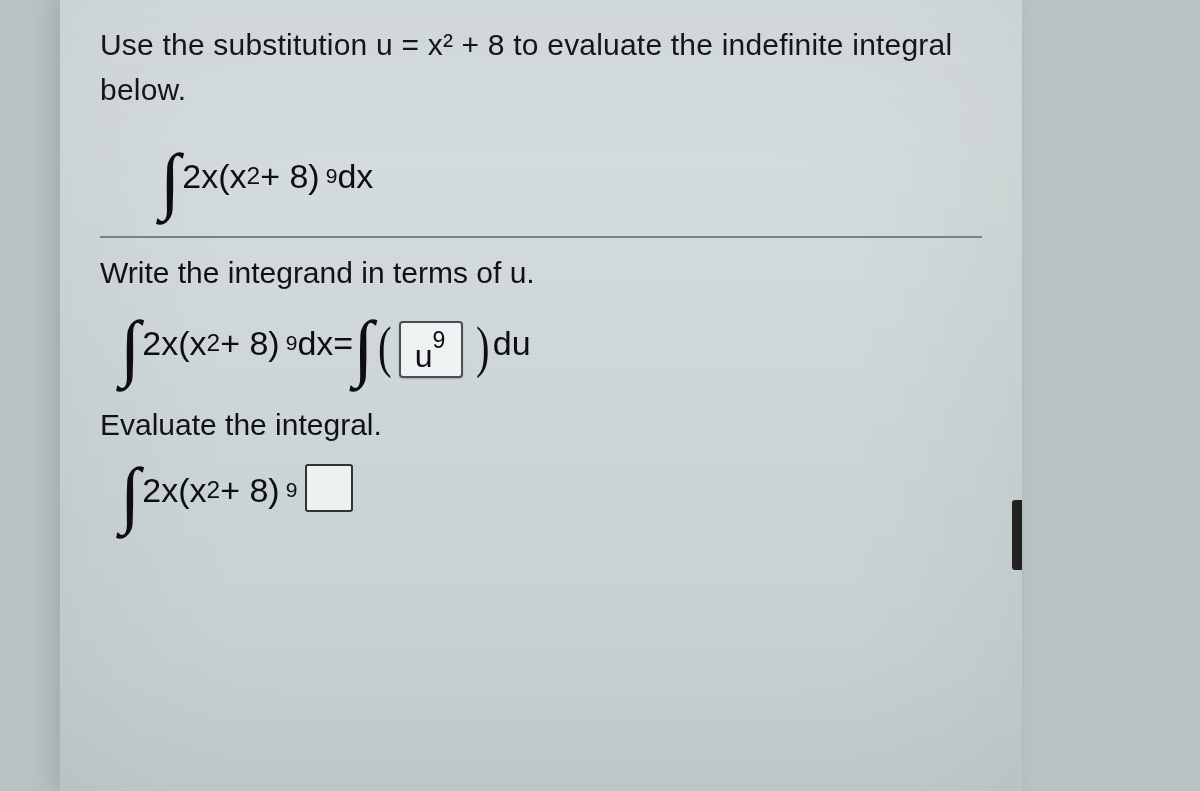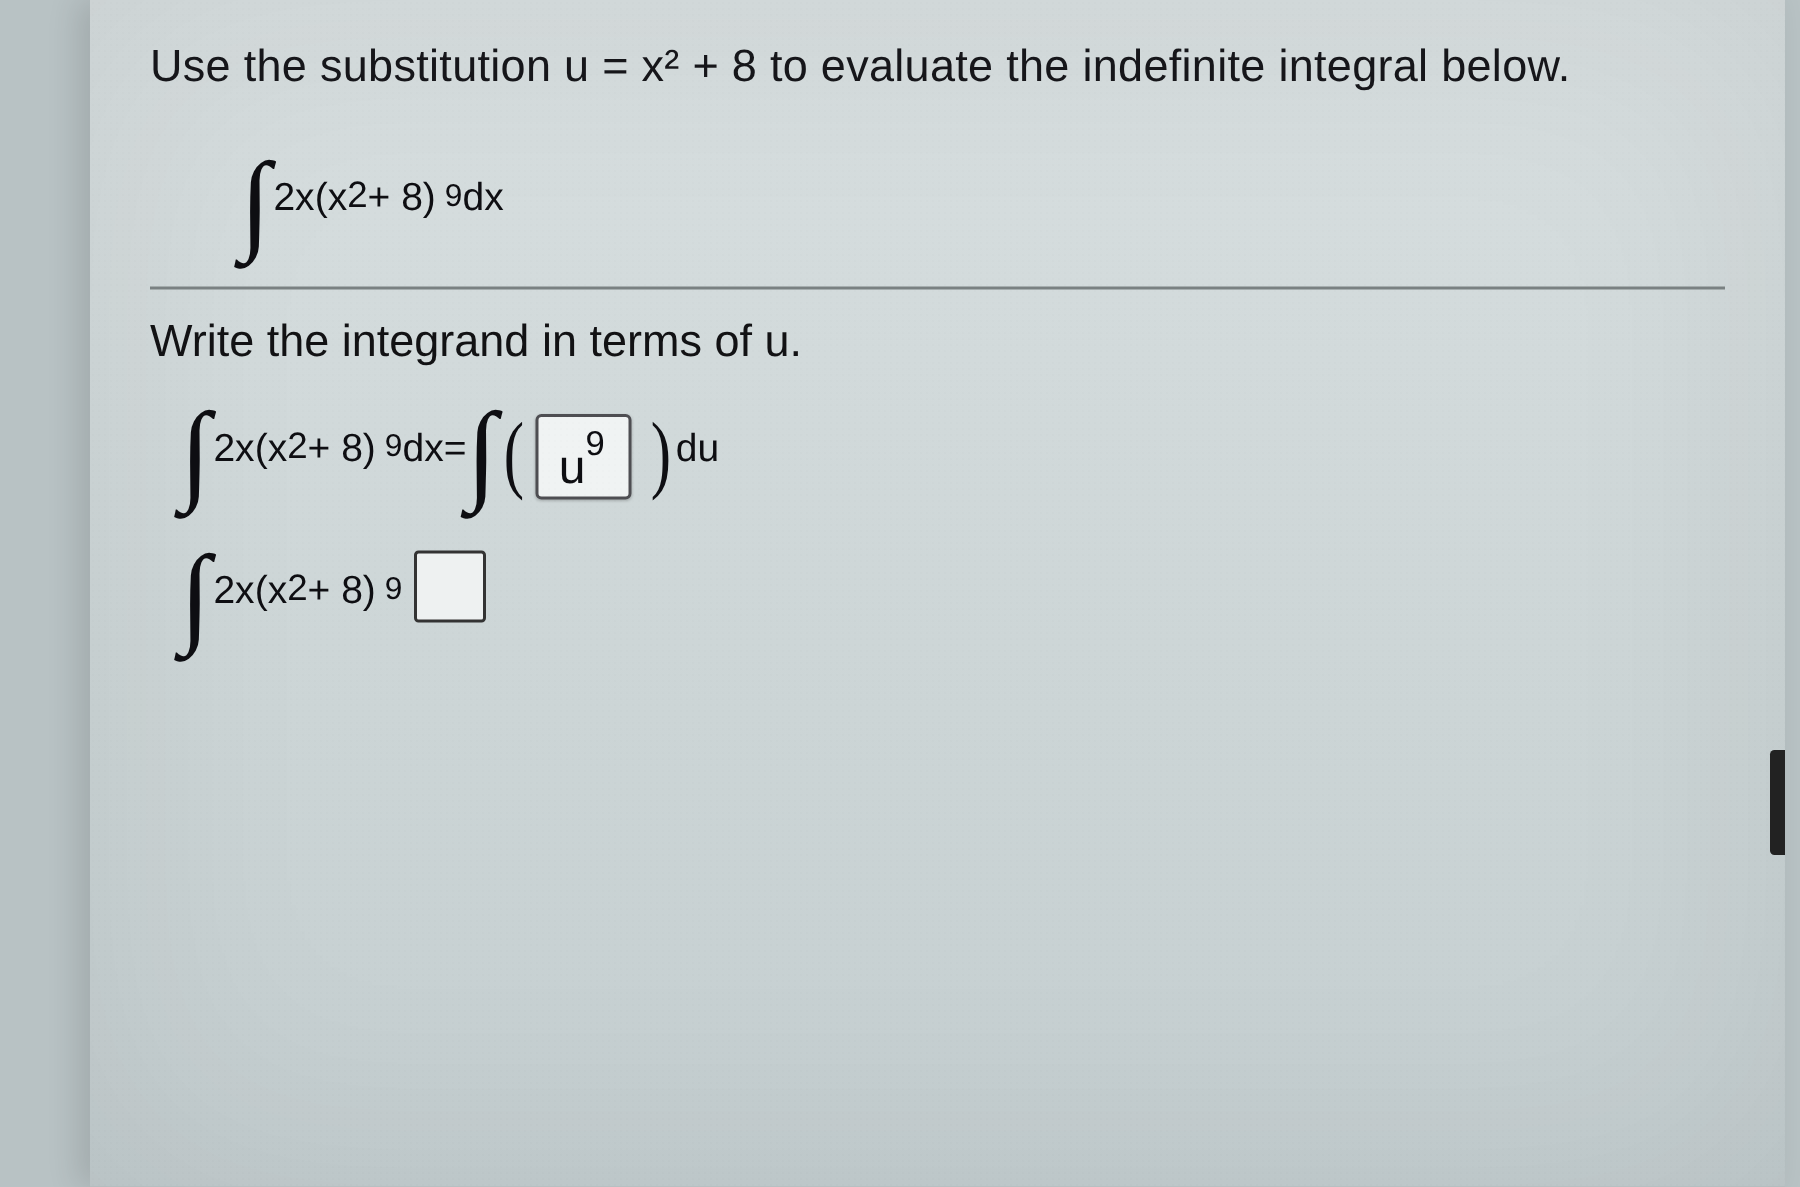--- a/index.html
+++ b/index.html
@@ -8,21 +8,21 @@
     width: 1200px;
     height: 791px;
     overflow: hidden;
     font-family: Arial, Helvetica, sans-serif;
     background: #b8c2c4;
   }
   .sheet {
     position: absolute;
     left: 60px;
     top: 0;
-    width: 1130px;
+    width: 962px;
     height: 791px;
     background: linear-gradient(180deg, #d8dfe0 0%, #d2dadb 30%, #ccd5d6 60%, #c4ced0 100%);
     box-shadow: inset 0 0 200px rgba(0,0,0,0.07), -8px 0 20px rgba(0,0,0,0.12);
     padding: 18px 40px 42px 40px;
     box-sizing: border-box;
     color: #111;
   }
   .noise {
     position: absolute;
     inset: 0;
@@ -55,21 +55,21 @@
   }
   .intg {
     font-size: 74px;
     font-weight: 300;
     line-height: 60px;
     padding-right: 2px;
     font-family: "Times New Roman", Times, serif;
     transform: translateY(4px);
   }
   .mtxt {
-    font-size: 26px;
+    font-size: 34px;
     font-family: Arial, sans-serif;
   }
   .nosel { user-select: none; }
   sup.exp {
     font-size: 0.62em;
     vertical-align: 0.9em;
   }
   sup.texp {
     font-size: 0.72em;
     vertical-align: 0.82em;
@@ -165,20 +165,21 @@
     <span class="mtxt"> = </span>
     <span class="intg nosel">∫</span>
     <span class="paren-tall nosel">(</span>
     <span class="answer-box">
       <span>u</span><sup class="texp">9</sup>
     </span>
     <span class="paren-tall nosel">)</span>
     <span class="mtxt"> du</span>
   </div>
 
+  <div class="q">Evaluate the integral.</div>
 
   <div class="integral-line small-ml">
     <span class="intg nosel">∫</span>
     <span class="mtxt">2x</span>
     <span class="mtxt">(</span>
     <span class="mtxt">x</span>
     <sup class="texp">2</sup>
     <span class="mtxt"> + 8</span>
     <span class="mtxt">)</span>
     <span class="mtxt" style="width:6px;display:inline-block;"></span>

